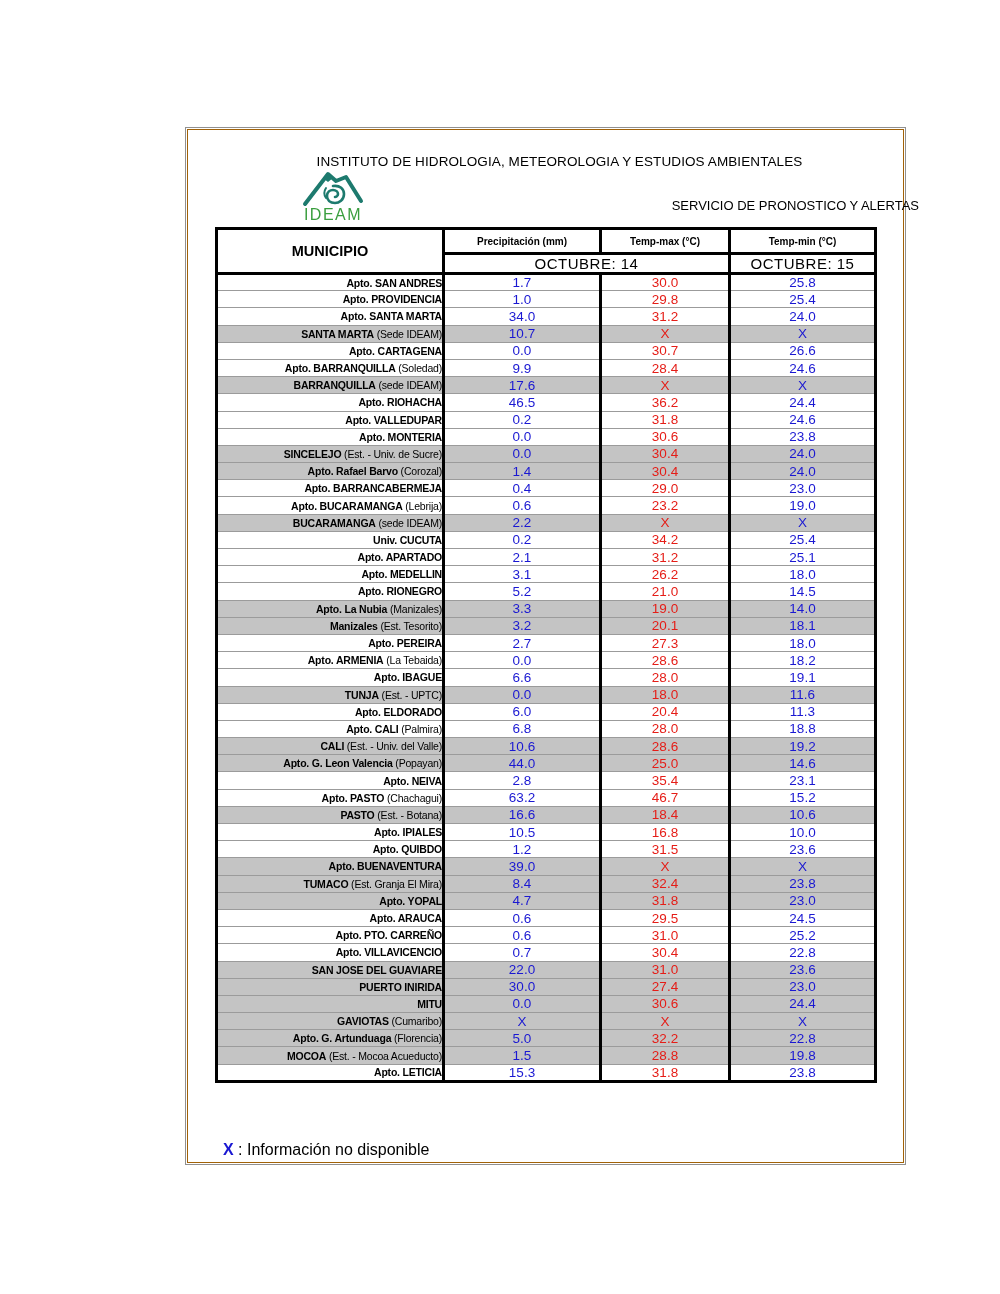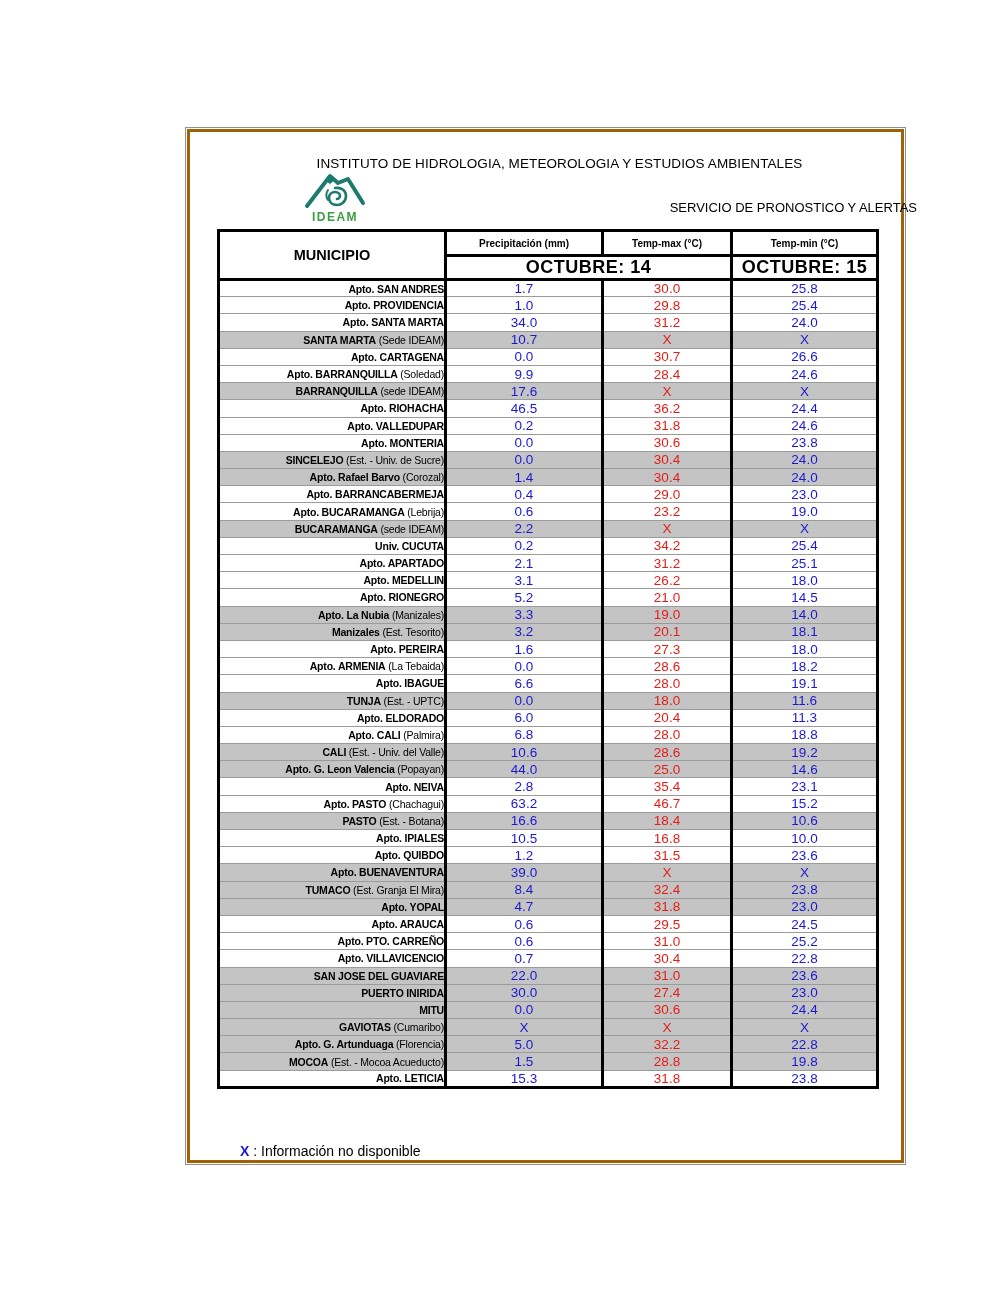--- a/index.html
+++ b/index.html
@@ -12,36 +12,36 @@
     color: #000;
   }
   .frame {
     position: absolute; left: 185px; top: 127px;
     width: 721px; height: 1038px;
     border: 1px solid #909090;
     background: #fff;
   }
   .frame-inner {
     position: absolute; inset: 1px;
-    border: 3px solid #a16207;
+    border: 1px solid #a16207;
   }
   .doc-title {
     position: absolute; top: 24px; left: 14px; width: 100%;
     text-align: center;
     font-size: 13.5px;
     letter-spacing: 0.1px;
     white-space: nowrap;
   }
   .logo {
     position: absolute; left: 110px; top: 38px; width: 70px;
     text-align: center; line-height: 0;
   }
   .logo-text {
     display: block;
-    font-size: 12px; font-weight: bold;
+    font-size: 16px; font-weight: normal;
     color: var(--logo-green);
     letter-spacing: 1.5px;
     line-height: 12px;
     margin-top: 1px;
   }
   .doc-subtitle {
     position: absolute; top: 68px; left: 16px; width: 100%;
     text-align: right;
     font-size: 13px;
     white-space: nowrap;
@@ -54,21 +54,21 @@
   }
   table.forecast th, table.forecast td { padding: 0; vertical-align: middle; }
   thead th {
     border: 3px solid #000;
     background: #fff;
     font-weight: bold;
     text-align: center;
   }
   th.h-main { font-size: 14.5px; }
   th.h-col  { font-size: 10px; height: 25px; }
-  th.h-date { font-weight: bold; font-size: 18px; height: 18px; letter-spacing: 0.5px; }
+  th.h-date { font-weight: normal; font-size: 15px; height: 18px; letter-spacing: 0.5px; }
   tbody td {
     height: 17.2px;
     border-top: 1px solid #9b9b9b;
     border-bottom: 1px solid #9b9b9b;
     border-left: 3px solid #000;
     border-right: 3px solid #000;
     background: #fff;
   }
   tbody tr:last-child td { border-bottom: 3px solid #000; }
   tbody tr.shaded td { background: var(--shade); }
@@ -79,22 +79,22 @@
     font-weight: bold;
     letter-spacing: -0.2px;
     white-space: nowrap;
     overflow: hidden;
   }
   td.mun .suffix { font-weight: normal; }
   td.val { text-align: center; font-size: 13.5px; }
   td.precip, td.tmin { color: var(--value-blue); }
   td.tmax { color: var(--value-red); }
   .footnote {
-    position: absolute; left: 50px; top: 1011px;
-    font-size: 14px;
+    position: absolute; left: 35px; top: 1011px;
+    font-size: 16px;
   }
   .footnote .sym { color: var(--value-blue); font-weight: bold; }
 </style>
 </head>
 <body>
 
 <div class="frame">
   <div class="frame-inner">
 
     <div class="doc-title">INSTITUTO DE HIDROLOGIA, METEOROLOGIA Y ESTUDIOS AMBIENTALES</div>
@@ -252,21 +252,21 @@
     <td class="val tmin">14.0</td>
   </tr>
           <tr class="shaded">
     <td class="mun"><span class="mname">Manizales</span><span class="suffix">&nbsp;(Est. Tesorito)</span></td>
     <td class="val precip">3.2</td>
     <td class="val tmax">20.1</td>
     <td class="val tmin">18.1</td>
   </tr>
           <tr>
     <td class="mun"><span class="mname">Apto. PEREIRA</span><span class="suffix"></span></td>
-    <td class="val precip">1.6</td>
+    <td class="val precip">2.7</td>
     <td class="val tmax">27.3</td>
     <td class="val tmin">18.0</td>
   </tr>
           <tr>
     <td class="mun"><span class="mname">Apto. ARMENIA</span><span class="suffix">&nbsp;(La Tebaida)</span></td>
     <td class="val precip">0.0</td>
     <td class="val tmax">28.6</td>
     <td class="val tmin">18.2</td>
   </tr>
           <tr>

